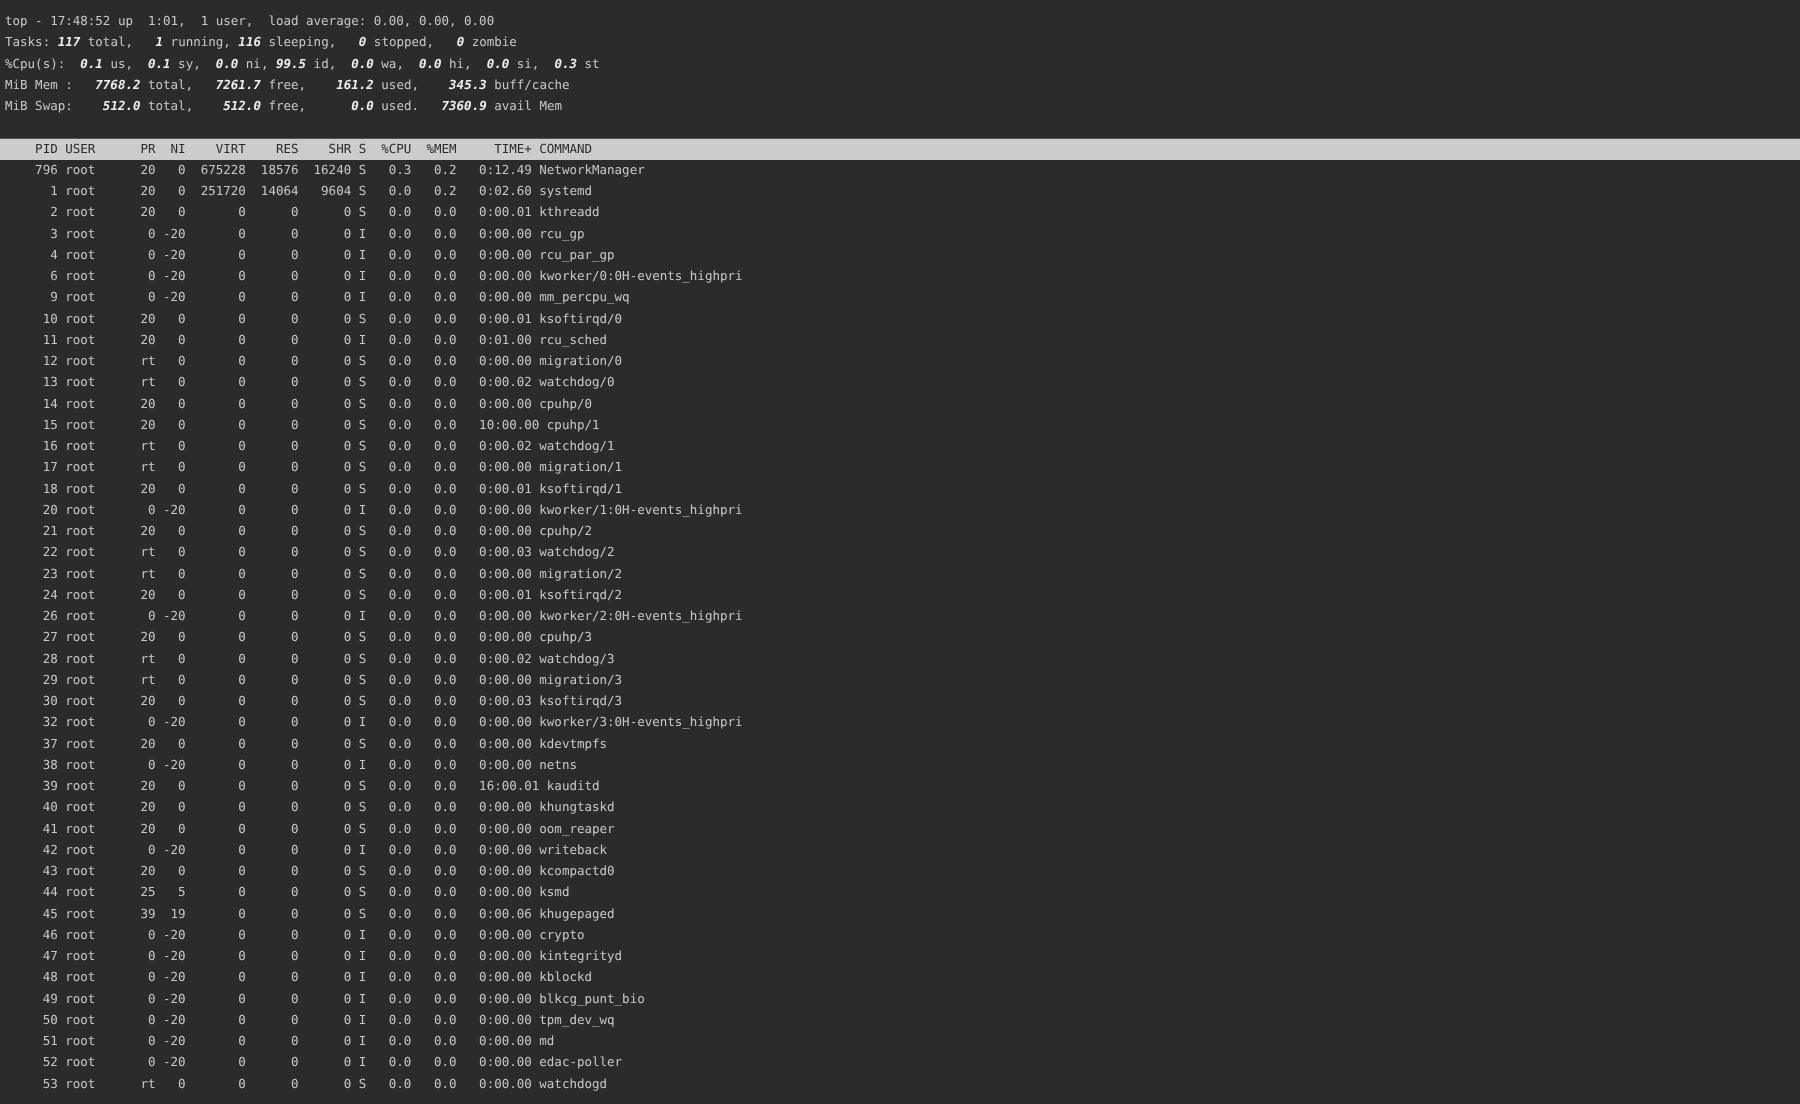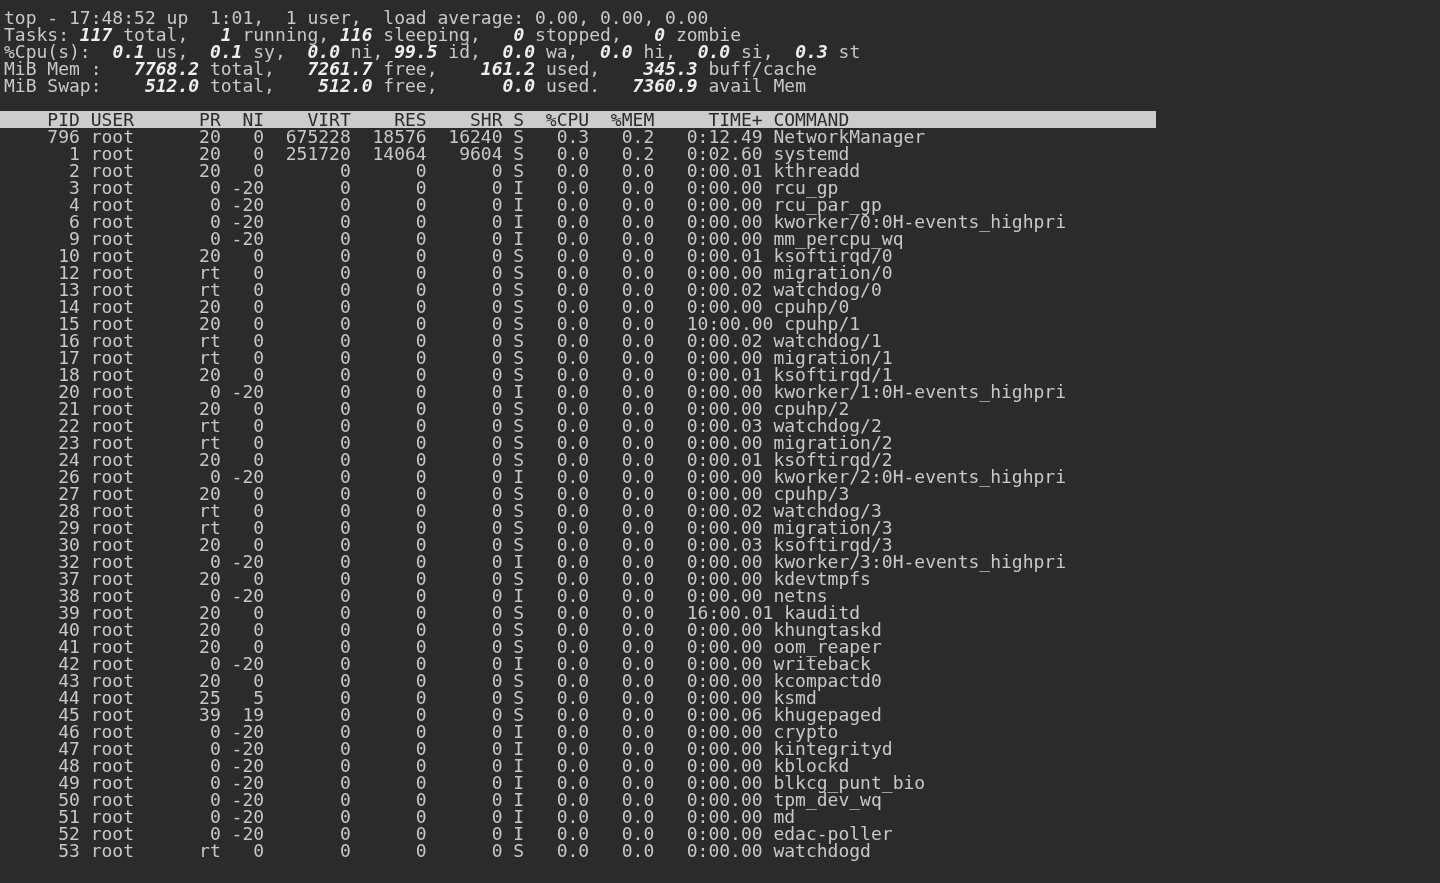--- a/index.html
+++ b/index.html
@@ -15,38 +15,38 @@
     width: 1440px;
     height: 883px;
     background: var(--bg);
     overflow: hidden;
   }
   .terminal {
     width: 1440px;
     height: 883px;
     padding-top: 9px;
     font-family: "DejaVu Sans Mono", "Liberation Mono", monospace;
-    font-size: 18px;
+    font-size: 10px;
     line-height: 17px;
     color: var(--fg);
   }
   .line {
     white-space: pre;
     height: 17px;
     padding-left: 4px;
   }
   .b {
     color: var(--bold);
     font-weight: bold;
     font-style: italic;
   }
   .header-row {
     background: var(--hbg);
     color: var(--hfg);
-    width: 1156px;
+    width: 1440px;
   }
 </style>
 </head>
 <body>
 
 <div class="terminal">
   <div id="summary">
       <div class="line"><span>top - 17:48:52 up  1:01,  1 user,  load average: 0.00, 0.00, 0.00</span></div>
       <div class="line"><span>Tasks: </span><span class="b">117</span><span> total,   </span><span class="b">1</span><span> running, </span><span class="b">116</span><span> sleeping,   </span><span class="b">0</span><span> stopped,   </span><span class="b">0</span><span> zombie</span></div>
       <div class="line"><span>%Cpu(s):  </span><span class="b">0.1</span><span> us,  </span><span class="b">0.1</span><span> sy,  </span><span class="b">0.0</span><span> ni, </span><span class="b">99.5</span><span> id,  </span><span class="b">0.0</span><span> wa,  </span><span class="b">0.0</span><span> hi,  </span><span class="b">0.0</span><span> si,  </span><span class="b">0.3</span><span> st</span></div>
@@ -57,20 +57,21 @@
   <div class="line header-row" id="table-header">    PID USER      PR  NI    VIRT    RES    SHR S  %CPU  %MEM     TIME+ COMMAND</div>
   <div id="table-rows">
       <div class="line">    796 root      20   0  675228  18576  16240 S   0.3   0.2   0:12.49 NetworkManager</div>
       <div class="line">      1 root      20   0  251720  14064   9604 S   0.0   0.2   0:02.60 systemd</div>
       <div class="line">      2 root      20   0       0      0      0 S   0.0   0.0   0:00.01 kthreadd</div>
       <div class="line">      3 root       0 -20       0      0      0 I   0.0   0.0   0:00.00 rcu_gp</div>
       <div class="line">      4 root       0 -20       0      0      0 I   0.0   0.0   0:00.00 rcu_par_gp</div>
       <div class="line">      6 root       0 -20       0      0      0 I   0.0   0.0   0:00.00 kworker/0:0H-events_highpri</div>
       <div class="line">      9 root       0 -20       0      0      0 I   0.0   0.0   0:00.00 mm_percpu_wq</div>
       <div class="line">     10 root      20   0       0      0      0 S   0.0   0.0   0:00.01 ksoftirqd/0</div>
+      <div class="line">     11 root      20   0       0      0      0 I   0.0   0.0   0:01.00 rcu_sched</div>
       <div class="line">     12 root      rt   0       0      0      0 S   0.0   0.0   0:00.00 migration/0</div>
       <div class="line">     13 root      rt   0       0      0      0 S   0.0   0.0   0:00.02 watchdog/0</div>
       <div class="line">     14 root      20   0       0      0      0 S   0.0   0.0   0:00.00 cpuhp/0</div>
       <div class="line">     15 root      20   0       0      0      0 S   0.0   0.0   10:00.00 cpuhp/1</div>
       <div class="line">     16 root      rt   0       0      0      0 S   0.0   0.0   0:00.02 watchdog/1</div>
       <div class="line">     17 root      rt   0       0      0      0 S   0.0   0.0   0:00.00 migration/1</div>
       <div class="line">     18 root      20   0       0      0      0 S   0.0   0.0   0:00.01 ksoftirqd/1</div>
       <div class="line">     20 root       0 -20       0      0      0 I   0.0   0.0   0:00.00 kworker/1:0H-events_highpri</div>
       <div class="line">     21 root      20   0       0      0      0 S   0.0   0.0   0:00.00 cpuhp/2</div>
       <div class="line">     22 root      rt   0       0      0      0 S   0.0   0.0   0:00.03 watchdog/2</div>

